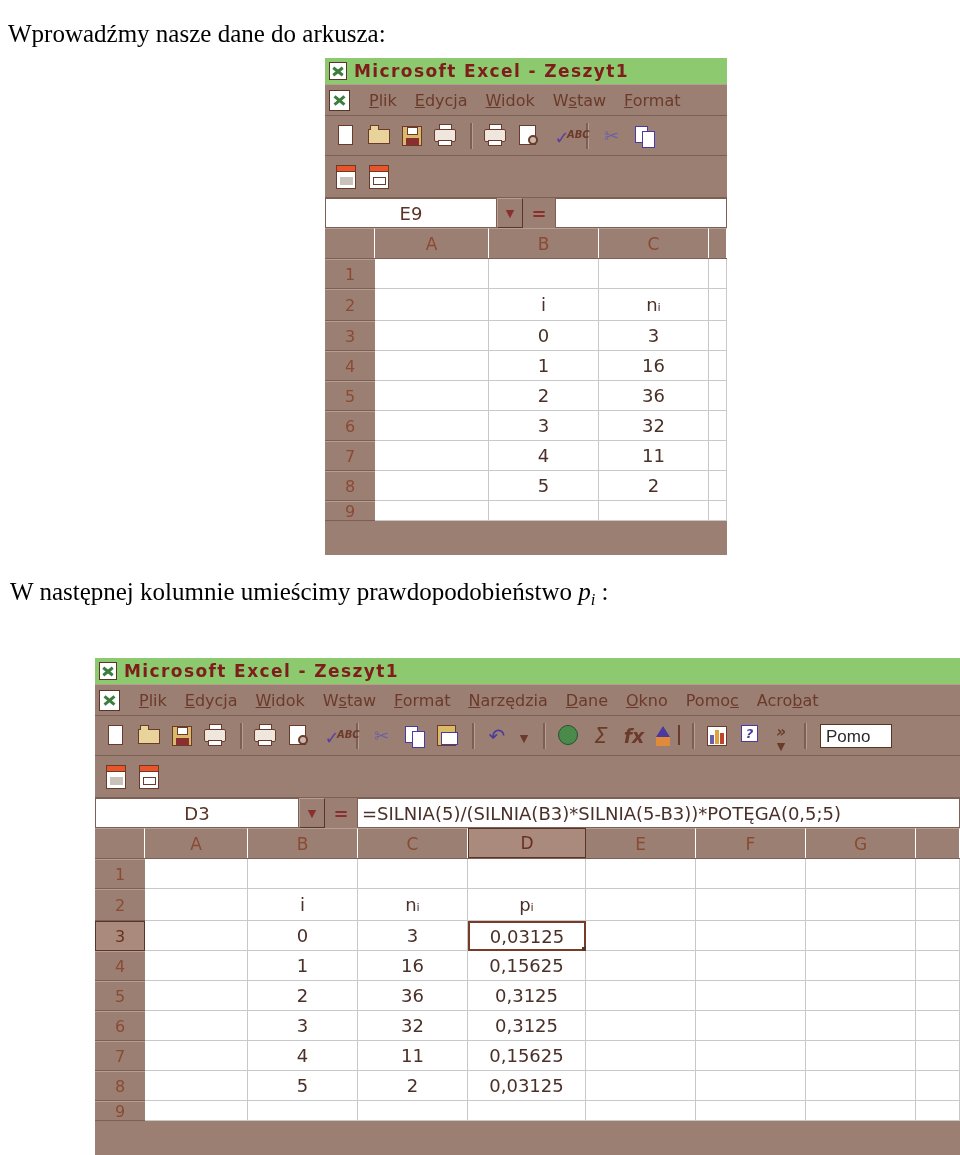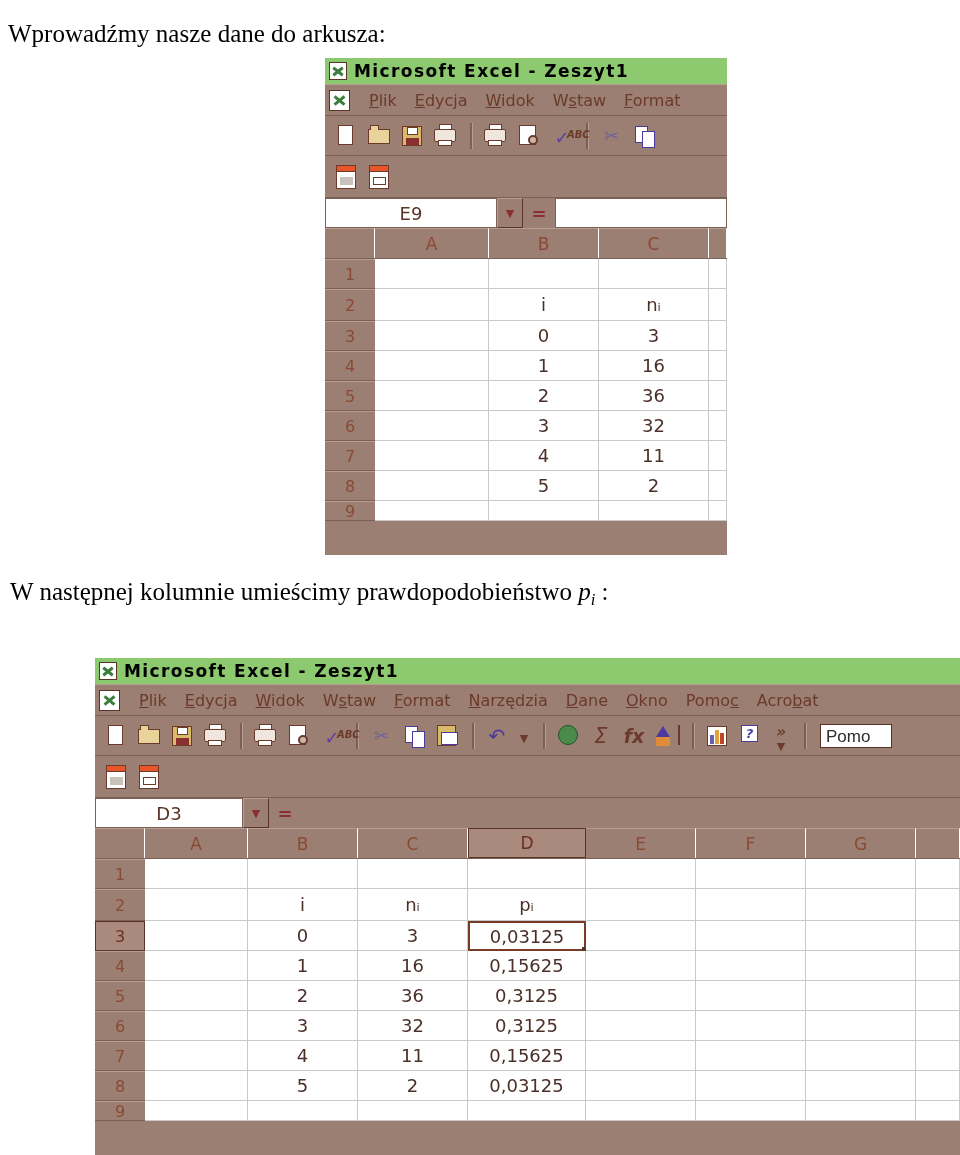--- a/index.html
+++ b/index.html
@@ -50,21 +50,21 @@
   }
   .titlebar {
     background: #8dc96e;
     height: 26px;
     display: flex;
     align-items: center;
     padding-left: 4px;
     box-sizing: border-box;
   }
   .title-text {
-    color: #000000;
+    color: #7f1d1d;
     font-weight: bold;
     font-size: 17px;
     letter-spacing: 1.4px;
     margin-left: 7px;
     font-family: "DejaVu Sans", sans-serif;
     white-space: nowrap;
   }
   .xl-logo {
     width: 18px; height: 18px;
     background: #ffffff;
@@ -686,23 +686,24 @@
         </i>
       </span>
     <span class="tb-btn">
         <i class="ic-pdf variant">
           <i></i>
         </i>
       </span>
   </div>
 
   <div class="formula-row">
-    <div class="name-box" style="width:148px">D3</div>
+    <div class="name-box" style="width:204px">D3</div>
     <div class="name-drop">▼</div>
     <div class="eq-sign">=</div>
+    <div class="formula-box">=SILNIA(5)/(SILNIA(B3)*SILNIA(5-B3))*POTĘGA(0,5;5)</div>
   </div>
 
   <div class="grid">
     <div class="col-head-row">
       <div class="corner-box" style="width:50px"></div>
       <div class="col-head" style="width:103px">A</div>
       <div class="col-head" style="width:110px">B</div>
       <div class="col-head" style="width:110px">C</div>
       <div class="col-head selected" style="width:118px">D</div>
       <div class="col-head" style="width:110px">E</div>

